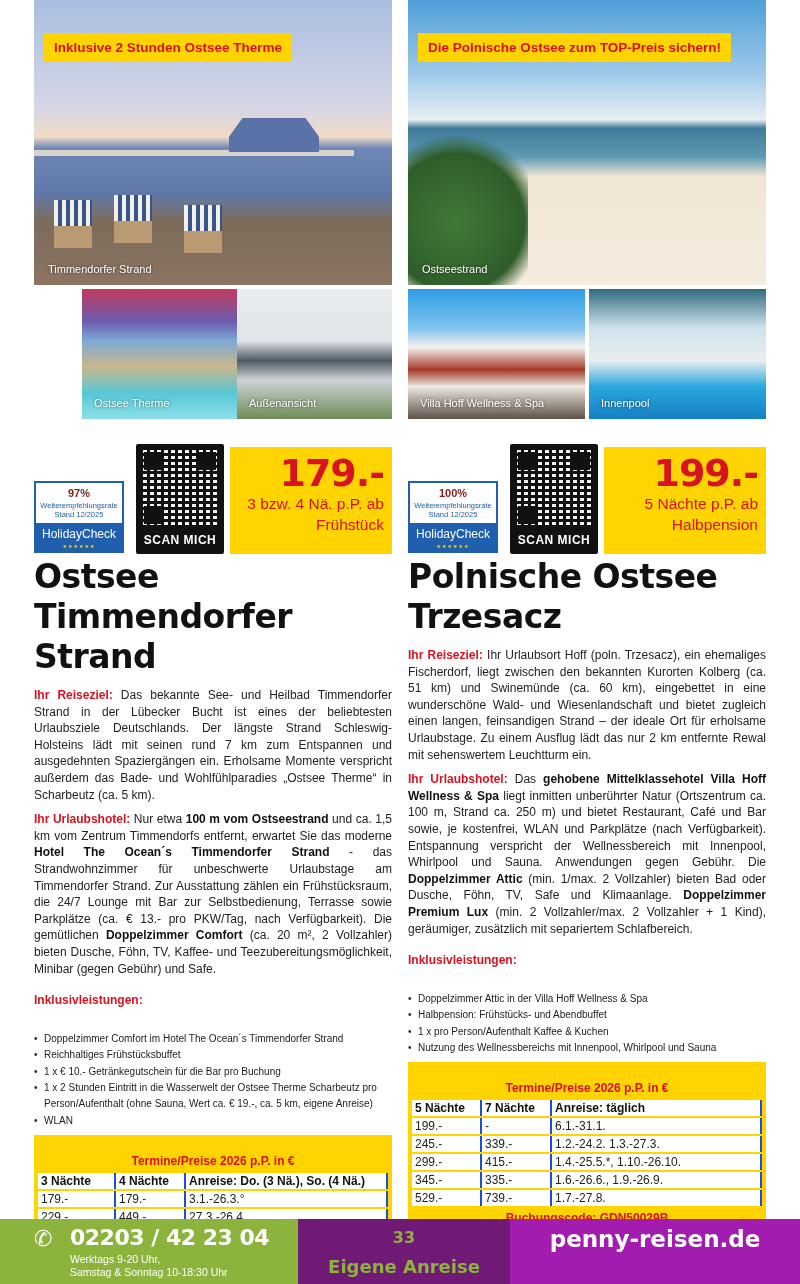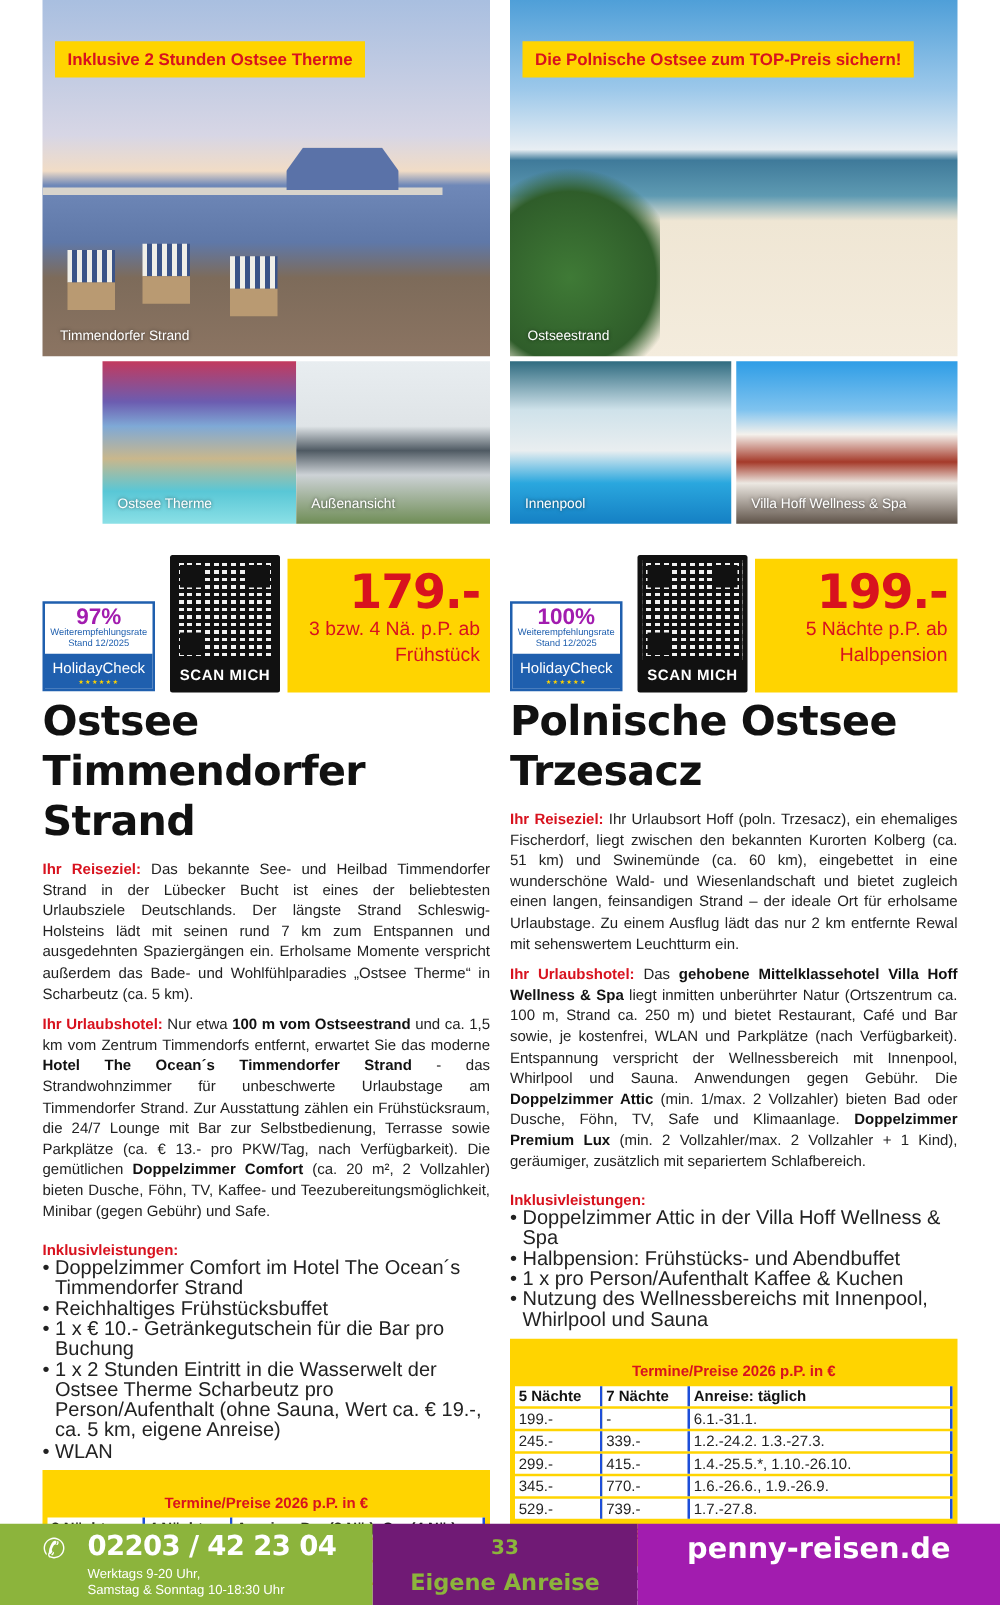--- a/index.html
+++ b/index.html
@@ -22,21 +22,21 @@
   .thumbs { display: flex; justify-content: space-between; margin-top: 4px; }
   .thumb { position: relative; width: 177px; height: 130px; overflow: hidden; }
   .thumb-therme { background: linear-gradient(180deg, #c23a5e 0%, #6c5cb0 25%, #7fa9d6 40%, #c9b78c 60%, #59c7d6 80%, #8be0e6 100%); margin-left: 48px; }
   .thumb-hotel { background: linear-gradient(180deg, #e8edf0 0%, #dfe4e7 40%, #4f5a63 55%, #cdd2d6 70%, #6f8d56 100%); }
   .thumb-pool { background: linear-gradient(180deg, #2f6b80 0%, #cfe2ea 30%, #e9eef0 55%, #2aa7de 75%, #1580c4 100%); }
   .thumb-villa { background: linear-gradient(180deg, #2e9de6 0%, #7fc3ef 30%, #f4f1ec 45%, #a53a2a 62%, #ece8e2 75%, #5e5248 100%); }
   .thumb-caption { position: absolute; left: 12px; bottom: 10px; color: #fff; font-size: 11px; text-shadow: 0 0 3px rgba(0,0,0,.6); }
 
   .offer-row { position: relative; height: 110px; margin-top: 22px; }
   .hc-badge { position: absolute; left: 0; top: 40px; width: 90px; height: 72px; border: 2px solid #1f5fae; background: #fff; text-align: center; }
-  .hc-pct { color: #a21caf; font-weight: 700; font-size: 18px; line-height: 15px; margin-top: 3px; }
+  .hc-pct { color: #7f1d1d; font-weight: 700; font-size: 11px; line-height: 15px; margin-top: 3px; }
   .hc-sub { color: #1f5fae; font-size: 7.5px; line-height: 9px; }
   .hc-brand { position: absolute; left: 0; right: 0; bottom: 0; height: 28px; background: #1f5fae; color: #fff; font-size: 12px; line-height: 22px; }
   .hc-stars { position: absolute; left: 0; right: 0; bottom: 2px; color: #ffd400; font-size: 5px; letter-spacing: 1px; line-height: 6px; }
 
   .qr { position: absolute; left: 102px; top: 3px; width: 88px; height: 110px; background: #111; border-radius: 2px; padding: 4px; }
   .qr-code { width: 80px; height: 80px; background-color: #fff;
     background-image:
       linear-gradient(#111 0 0), linear-gradient(#111 0 0), linear-gradient(#111 0 0),
       repeating-linear-gradient(90deg, #111 0 3px, transparent 3px 7px),
       repeating-linear-gradient(0deg, #111 0 3px, transparent 3px 6px);
@@ -51,21 +51,21 @@
   .price-sub { font-size: 15.5px; line-height: 21px; color: #d8121e; }
 
   .title { font-family: "DejaVu Sans", sans-serif; font-weight: 700; font-size: 33px; line-height: 40px; color: #111; margin-top: 6px; letter-spacing: -0.5px; }
 
   .body { font-size: 12px; line-height: 16.6px; color: #222; text-align: justify; margin-top: 10px; }
   .body .lbl { color: #d8121e; font-weight: 700; }
   .body b { font-weight: 700; color: #111; }
   .para + .para { margin-top: 8px; }
 
   .incl-title { color: #d8121e; font-weight: 700; font-size: 12px; margin-top: 16px; }
-  .incl-list { list-style: none; font-size: 16px; line-height: 16.3px; color: #222; }
+  .incl-list { list-style: none; font-size: 10px; line-height: 16.3px; color: #222; margin-top: 24px; }
   .incl-list li { padding-left: 10px; position: relative; }
   .incl-list li::before { content: "•"; position: absolute; left: 0; }
 
   .price-table { margin-top: 6px; background: #ffd400; padding: 16px 4px; }
   .pt-head { color: #d8121e; font-weight: 700; font-size: 12px; text-align: center; line-height: 20px; }
   .pt-foot { color: #d8121e; font-weight: 700; font-size: 12px; text-align: center; line-height: 20px; }
   table { width: 100%; border-collapse: separate; border-spacing: 0 2px; }
   td, th { background: #fff; font-size: 12px; height: 16px; padding: 0 3px; text-align: left; font-weight: 400; color: #222; border-right: 2px solid #1d4ed8; }
   th { font-weight: 700; color: #111; }
   .notes { font-size: 9.3px; line-height: 10.8px; color: #333; margin-top: 3px; }
@@ -178,25 +178,25 @@
 
 </div>
 
 <div class="col col-right">
   <div class="hero hero-right">
     <div class="trees"></div>
     <div class="badge-top">Die Polnische Ostsee zum TOP-Preis sichern!</div>
     <div class="hero-caption">Ostseestrand</div>
   </div>
   <div class="thumbs">
+    <div class="thumb thumb-villa">
+      <div class="thumb-caption">Villa Hoff Wellness &amp; Spa</div>
+    </div>
     <div class="thumb thumb-pool">
       <div class="thumb-caption">Innenpool</div>
-    </div>
-    <div class="thumb thumb-villa">
-      <div class="thumb-caption">Villa Hoff Wellness &amp; Spa</div>
     </div>
   </div>
 
   <div class="offer-row">
     <div class="hc-badge">
       <div class="hc-pct">100%</div>
       <div class="hc-sub">Weiterempfehlungsrate</div>
       <div class="hc-sub">Stand 12/2025</div>
       <div class="hc-brand"><span>HolidayCheck</span>
         <div class="hc-stars">★★★★★★</div>
@@ -250,21 +250,21 @@
             <td>339.-</td>
             <td>1.2.-24.2. 1.3.-27.3.</td>
           </tr>
       <tr>
             <td>299.-</td>
             <td>415.-</td>
             <td>1.4.-25.5.*, 1.10.-26.10.</td>
           </tr>
       <tr>
             <td>345.-</td>
-            <td>770.-</td>
+            <td>335.-</td>
             <td>1.6.-26.6., 1.9.-26.9.</td>
           </tr>
       <tr>
             <td>529.-</td>
             <td>739.-</td>
             <td>1.7.-27.8.</td>
           </tr>
     </tbody>
       </table>
     <div class="pt-foot">Buchungscode: GDN50029B</div>

